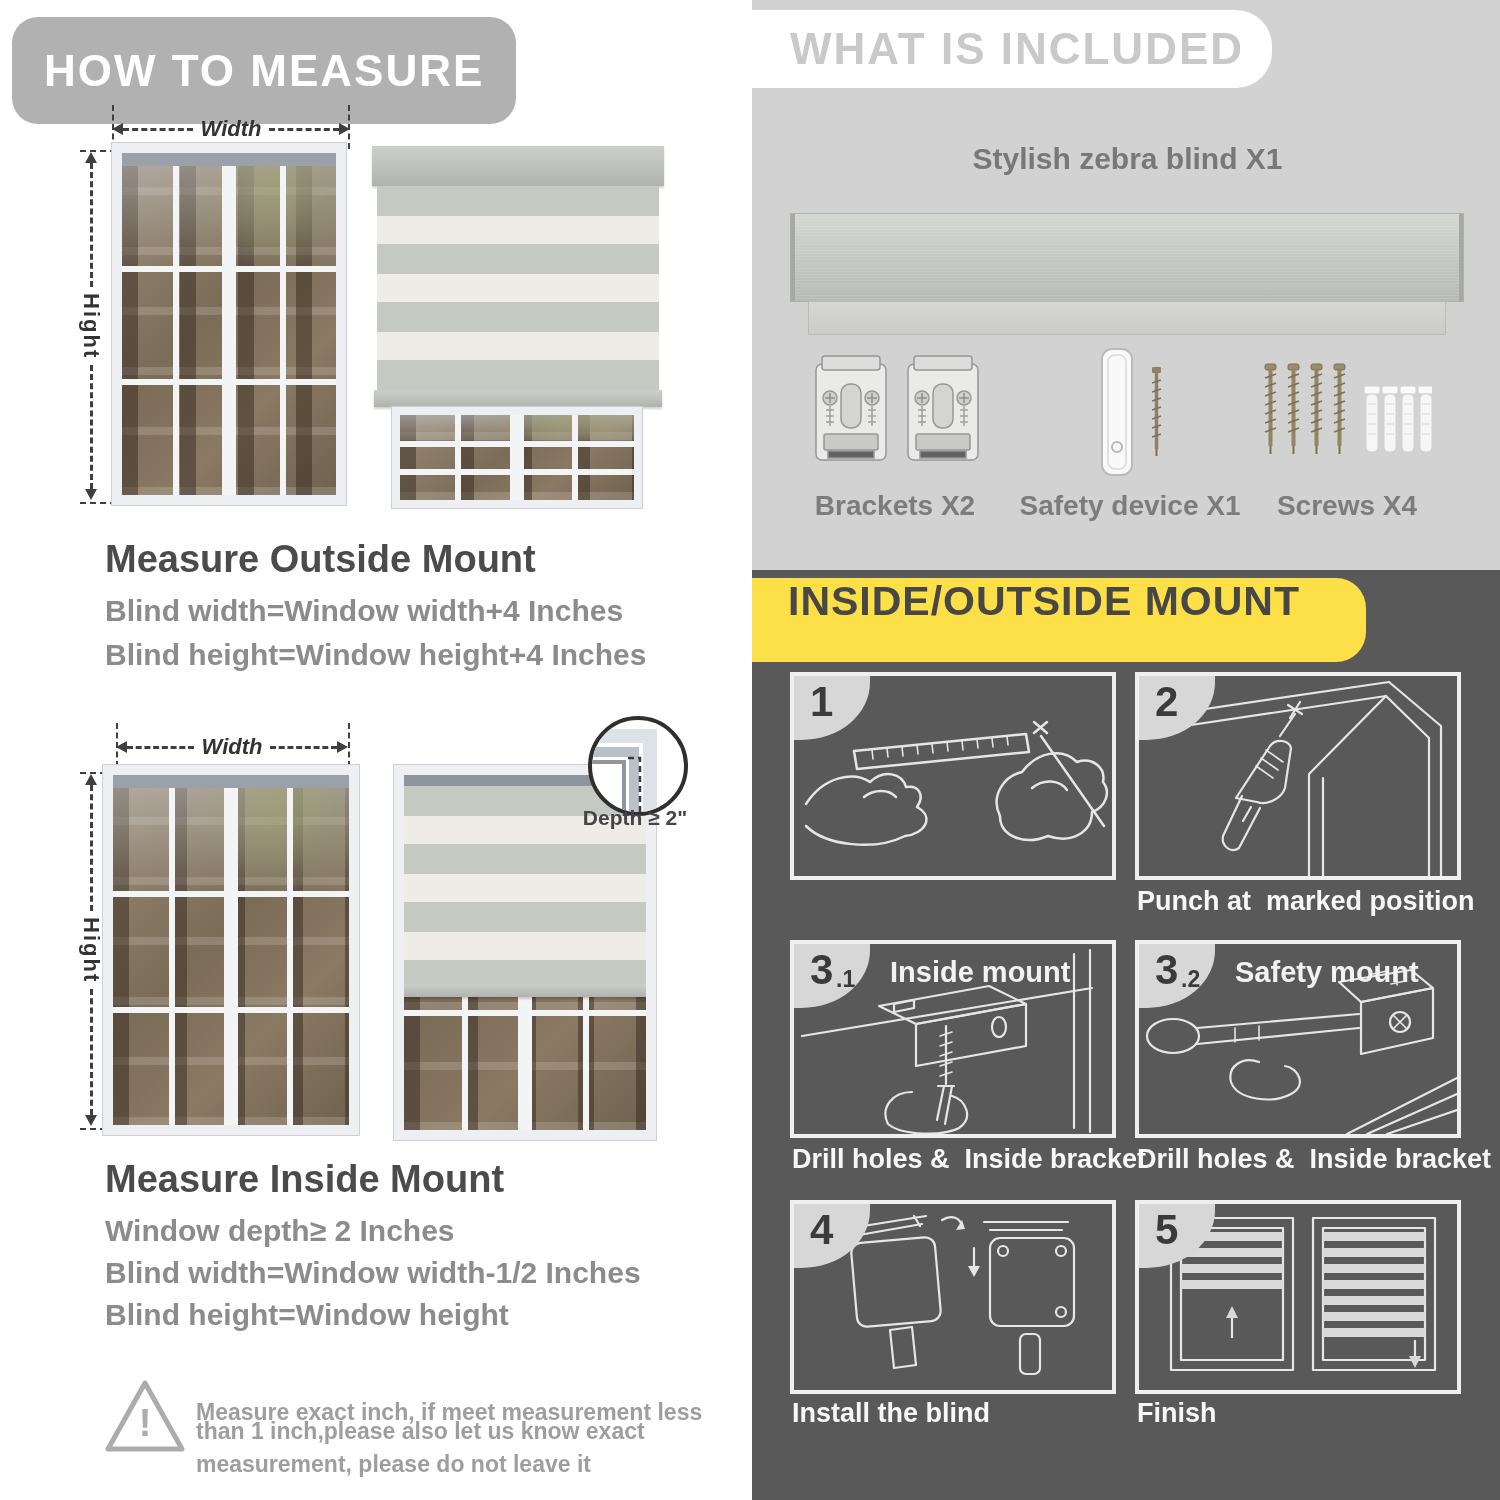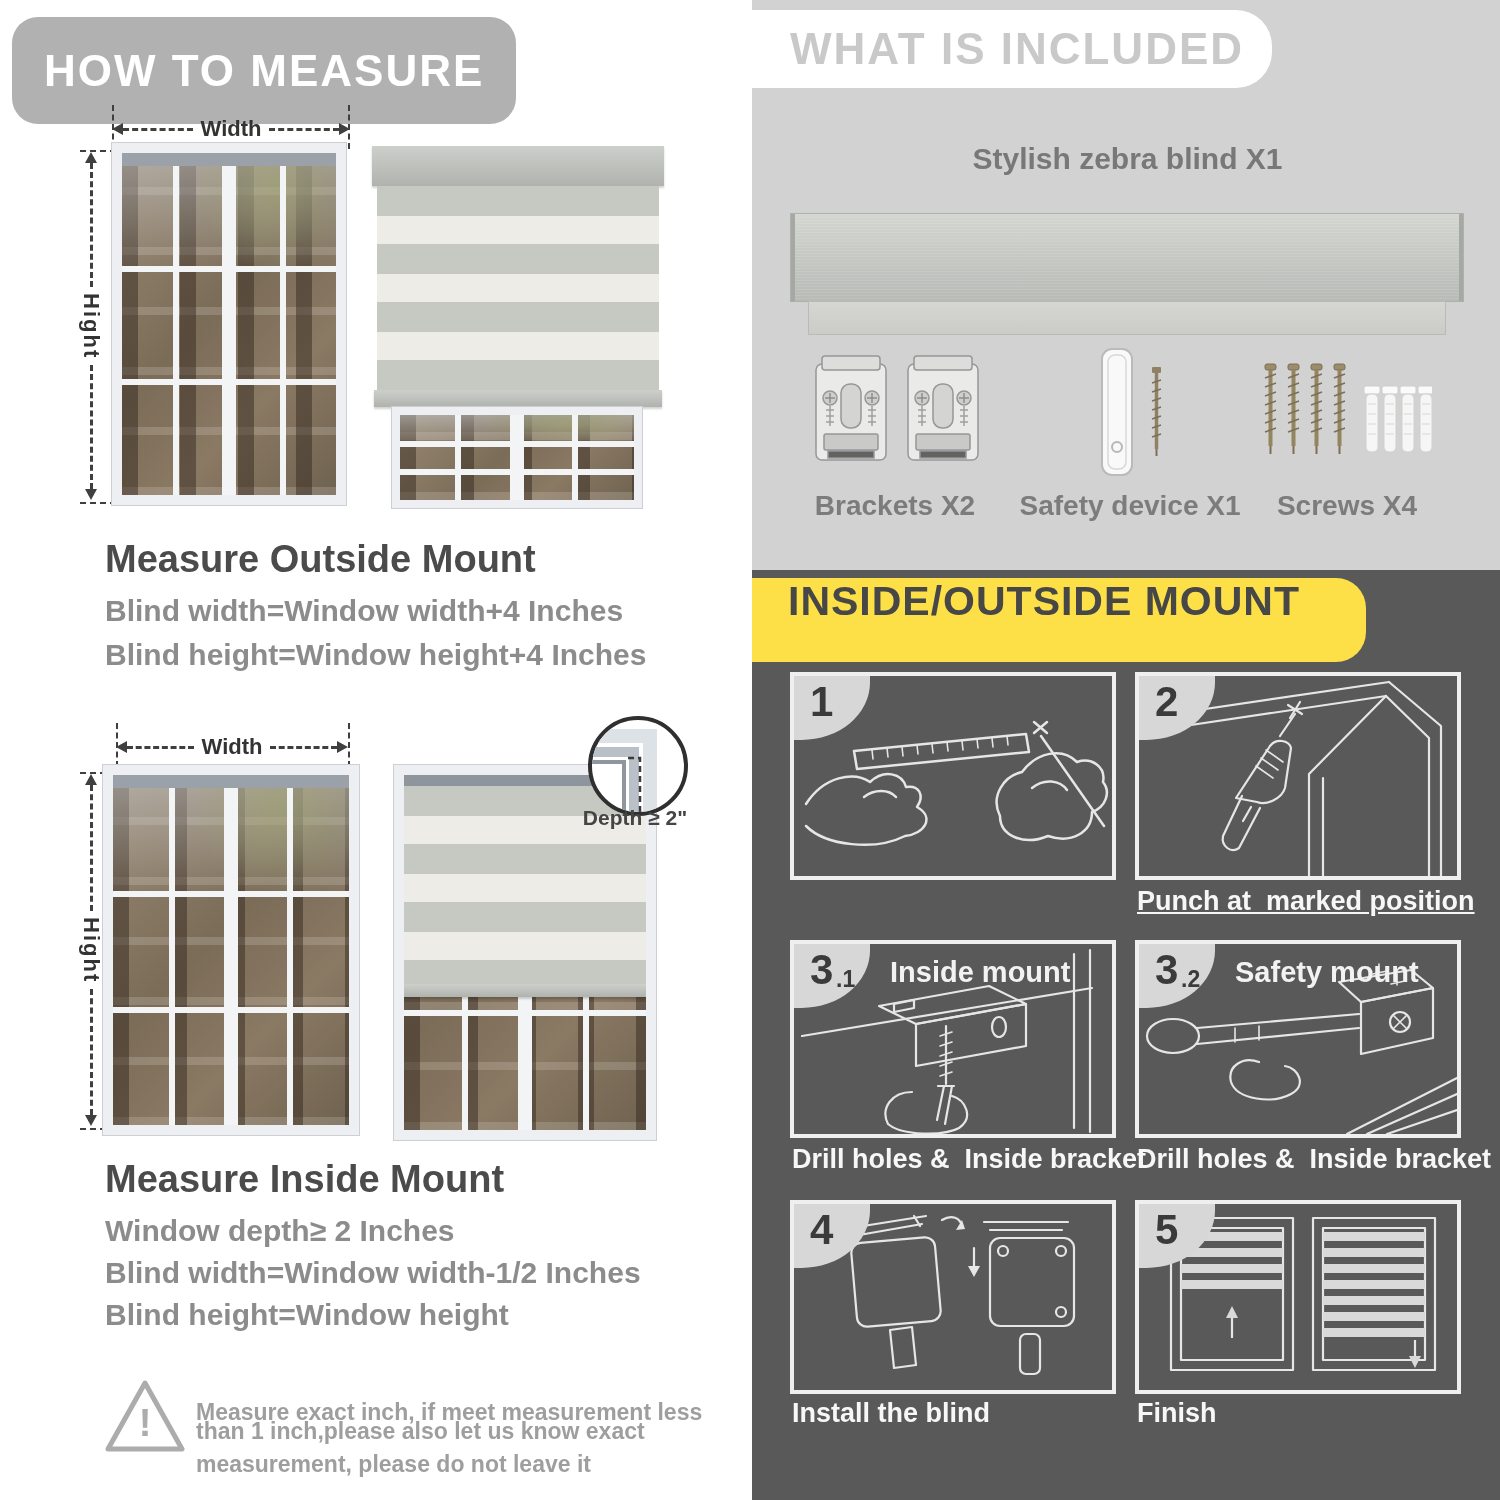--- a/index.html
+++ b/index.html
@@ -38,21 +38,21 @@
       linear-gradient(0deg, transparent calc(66% - 3px), #f2f4f6 calc(66% - 3px), #f2f4f6 calc(66% + 3px), transparent calc(66% + 3px));}
   .recess{position:absolute;left:0;right:0;top:0;height:13px;background:#9ba1a9;}
 
   
   .stripes{background:repeating-linear-gradient(180deg, #c6c8c2 0px, #c6c8c2 30px, #edece7 30px, #edece7 58px);}
   .rail{background:linear-gradient(180deg,#cdcfcb,#bcbeba 60%,#b0b2ae);box-shadow:0 2px 2px rgba(0,0,0,0.18);}
 
   
   .harrow{display:flex;align-items:center;}
   .harrow .dash{flex:1;border-top:3px dashed #3f3f3f;height:0;}
-  .wlabel{font-size:22px;font-weight:bold;color:#333333;padding:0 8px;white-space:nowrap;}
+  .wlabel{font-size:22px;font-weight:bold;color:#333333;padding:0 8px;white-space:nowrap;font-style:italic;}
   .tri{width:0;height:0;border-style:solid;}
   .tri-left{border-width:6px 11px 6px 0;border-color:transparent #3f3f3f transparent transparent;}
   .tri-right{border-width:6px 0 6px 11px;border-color:transparent transparent transparent #3f3f3f;}
   .tri-up{border-width:0 6px 11px 6px;border-color:transparent transparent #3f3f3f transparent;}
   .tri-down{border-width:11px 6px 0 6px;border-color:#3f3f3f transparent transparent transparent;}
   .vterm{border-left:2px dashed #3f3f3f;width:0;}
   .hterm{border-top:2px dashed #3f3f3f;height:0;}
   .varrow{display:flex;flex-direction:column;align-items:center;}
   .varrow .vdash{flex:1;border-left:3px dashed #3f3f3f;width:0;}
   .vlabel{writing-mode:vertical-rl;font-size:22px;font-weight:bold;color:#333333;letter-spacing:2px;padding:6px 0;}
@@ -326,21 +326,21 @@
         <path d="M127,74 l17,12 M122,82 l17,12 M117,90 l17,12" stroke-width="1.6"></path>
         <path d="M103,120 L84,160 C82,170 92,178 100,172 L121,132"></path>
         <path d="M112,131 l-8,14"></path>
       </g>
     </svg>
     <div class="badge">
       <span class="badge-num">2</span>
       <span class="badge-sub"></span>
     </div>
   </div>
-  <div class="abs caption" style="left:1137px;top:886px;text-decoration:underline;">Punch at  marked position</div>
+  <div class="abs caption" style="left:1137px;top:886px;">Punch at  marked position</div>
 
   <div class="abs tile" style="left:790px;top:940px;width:318px;height:190px;">
     <svg class="lineart" viewBox="0 0 318 190">
       <g stroke="#e6e6e6" fill="none" stroke-width="2.2" stroke-linecap="round" stroke-linejoin="round">
         <path d="M8,92 L298,44"></path>
         <path d="M280,10 L280,184 M296,6 L296,188"></path>
         <path d="M85,62 L195,42 L232,60 L122,80 Z"></path>
         <path d="M122,80 L232,60 L232,102 L122,122 Z"></path>
         <path d="M100,60 l20,-4 l0,8 l-20,4 Z"></path>
         <ellipse cx="205" cy="83" rx="7" ry="10"></ellipse>

